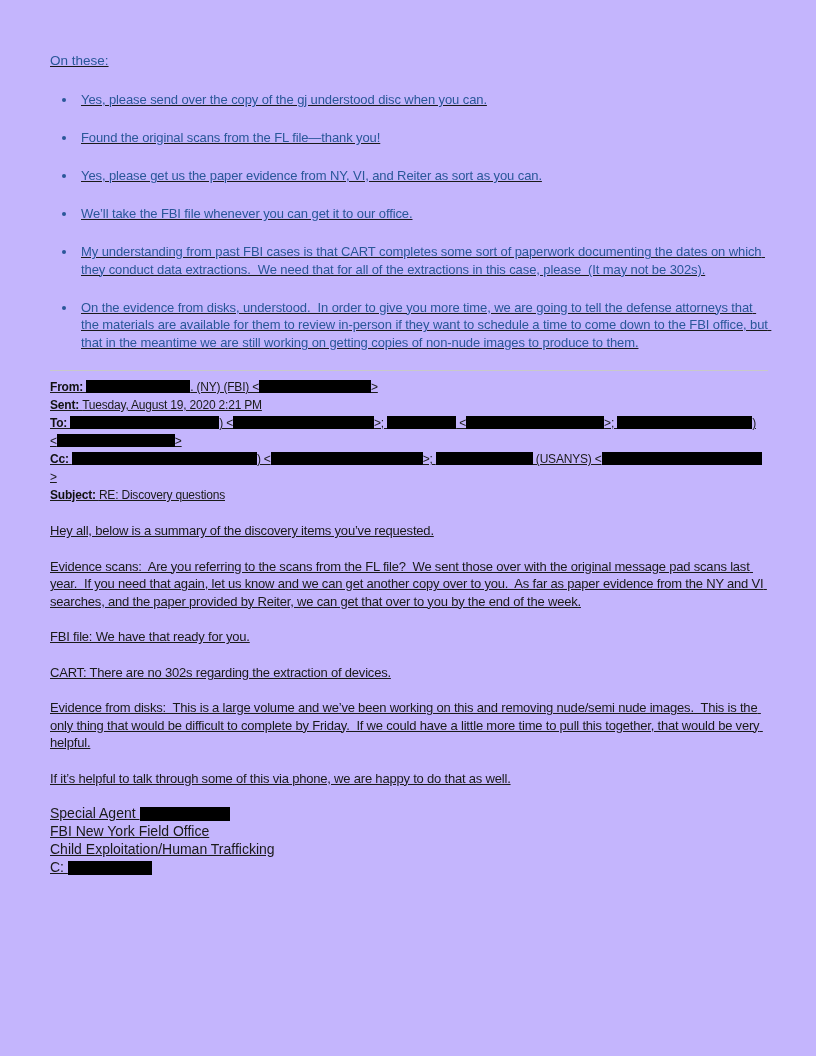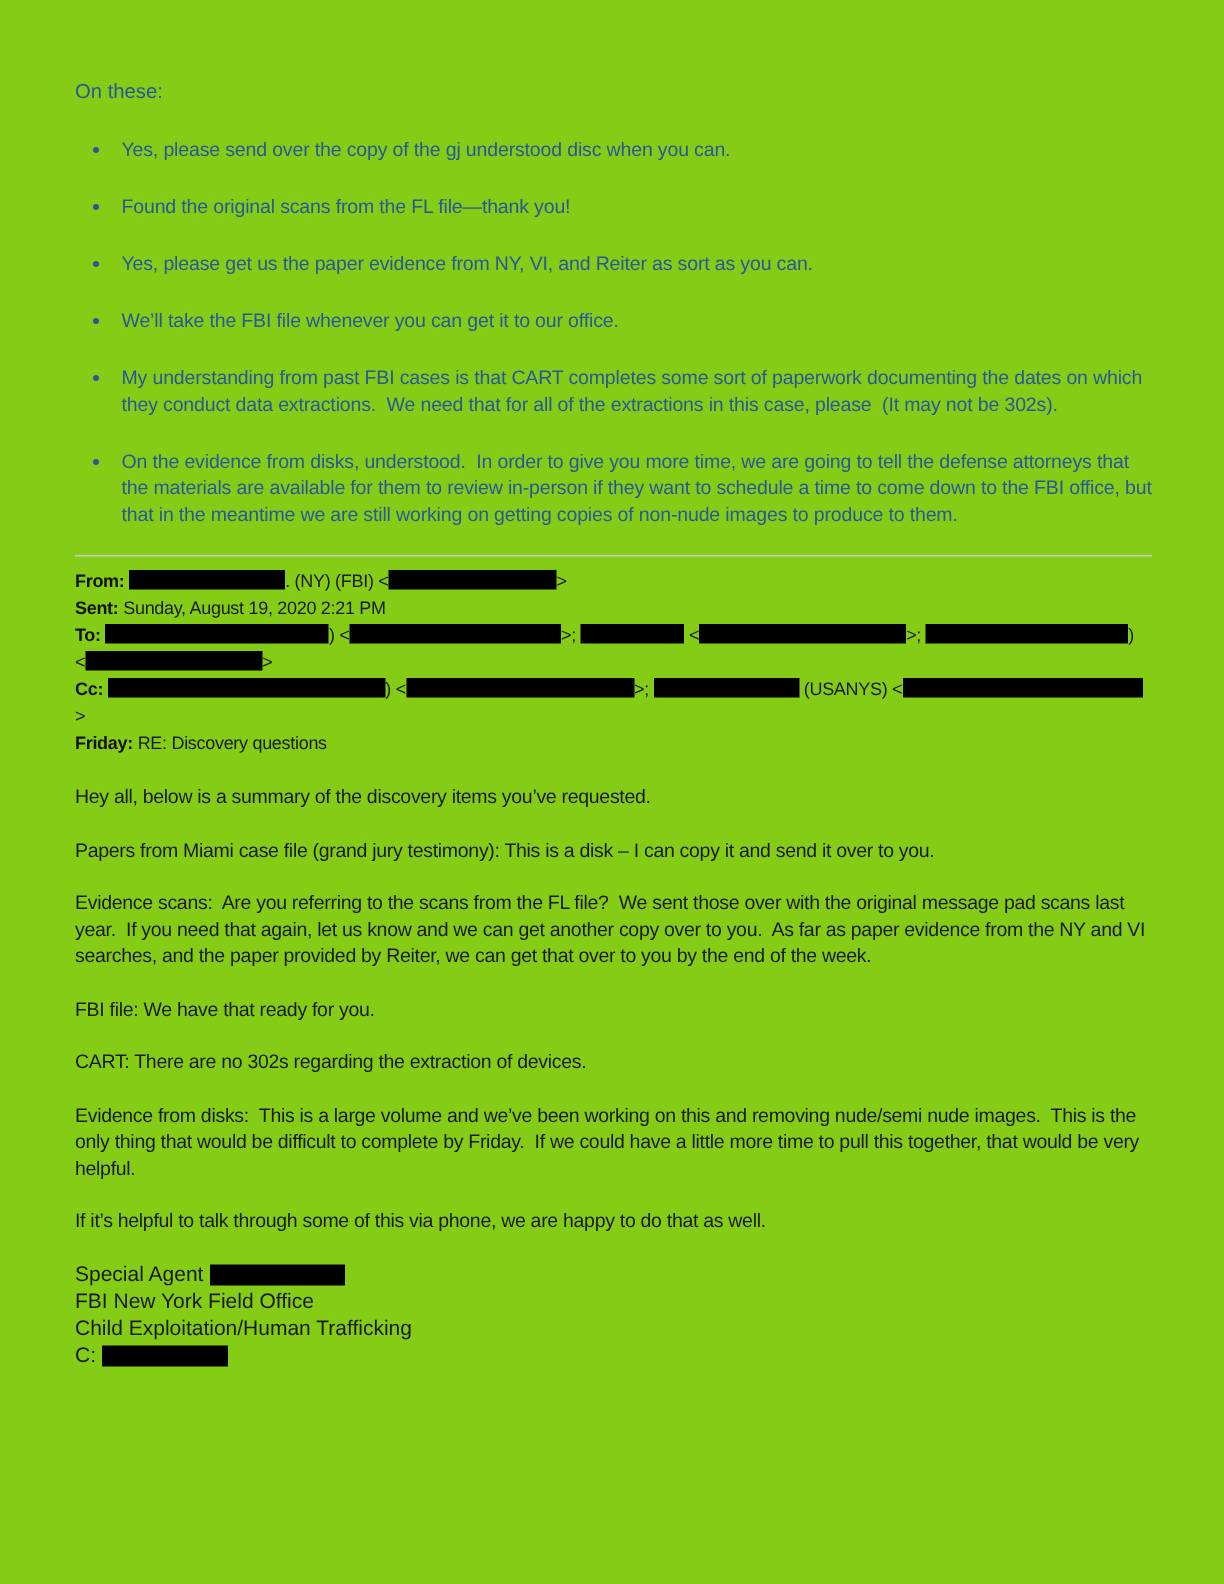--- a/index.html
+++ b/index.html
@@ -2,24 +2,25 @@
 <html><head>
 <meta charset="utf-8">
 <style>
   html,body { margin:0; padding:0; background:#ffffff; }
   .page {
     position:relative;
     width:816px; height:1056px;
     margin:0 auto;
     box-sizing:border-box;
     padding:52px 48px 16px 50px;
-    background:#84cc16;
+    background:#c4b5fd;
     font-family:"Liberation Sans", sans-serif;
     color:#1a1a1a;
     overflow:hidden;
+    text-decoration:underline;
   }
 
   
   .quoted { color:#2a5799; }
   .quoted-intro { margin:0 0 22px 0; font-size:13.5px; line-height:17px; }
   .bullet-list { margin:0; padding:0 0 0 27px; list-style:disc; }
   .bullet-list li {
     font-size:13px; line-height:17.5px;
     letter-spacing:-0.1px;
     padding-left:4px;
@@ -72,30 +73,29 @@
         <li>We’ll take the FBI file whenever you can get it to our office.</li>
         <li>My understanding from past FBI cases is that CART completes some sort of paperwork documenting the dates on which they conduct data extractions.  We need that for all of the extractions in this case, please  (It may not be 302s).</li>
         <li>On the evidence from disks, understood.  In order to give you more time, we are going to tell the defense attorneys that the materials are available for them to review in-person if they want to schedule a time to come down to the FBI office, but that in the meantime we are still working on getting copies of non-nude images to produce to them.</li>
       </ul>
   </div>
 
   <hr class="sep">
 
   <div class="email-header" id="header-lines">
       <div class="hdr-line"><span class="hdr-label">From: </span><span class="redaction" style="width: 104px; background: rgb(0, 0, 0);"></span><span class="seg-text">. (NY) (FBI) &lt;</span><span class="redaction" style="width: 112px; background: rgb(0, 0, 0);"></span><span class="seg-text">&gt;</span></div>
-      <div class="hdr-line"><span class="hdr-label">Sent: </span><span class="seg-text">Sunday, August 19, 2020 2:21 PM</span></div>
+      <div class="hdr-line"><span class="hdr-label">Sent: </span><span class="seg-text">Tuesday, August 19, 2020 2:21 PM</span></div>
       <div class="hdr-line"><span class="hdr-label">To: </span><span class="redaction" style="width: 149px; background: rgb(0, 0, 0);"></span><span class="seg-text">) &lt;</span><span class="redaction" style="width: 141px; background: rgb(0, 0, 0);"></span><span class="seg-text">&gt;; </span><span class="redaction" style="width: 69px; background: rgb(0, 0, 0);"></span><span class="seg-text"> &lt;</span><span class="redaction" style="width: 138px; background: rgb(0, 0, 0);"></span><span class="seg-text">&gt;; </span><span class="redaction" style="width: 135px; background: rgb(0, 0, 0);"></span><span class="seg-text">)</span></div>
       <div class="hdr-line"><span class="seg-text">&lt;</span><span class="redaction" style="width: 118px; background: rgb(0, 0, 0);"></span><span class="seg-text">&gt;</span></div>
       <div class="hdr-line"><span class="hdr-label">Cc: </span><span class="redaction" style="width: 185px; background: rgb(0, 0, 0);"></span><span class="seg-text">) &lt;</span><span class="redaction" style="width: 152px; background: rgb(0, 0, 0);"></span><span class="seg-text">&gt;; </span><span class="redaction" style="width: 97px; background: rgb(0, 0, 0);"></span><span class="seg-text"> (USANYS) &lt;</span><span class="redaction" style="width: 160px; background: rgb(0, 0, 0);"></span><span class="seg-text">&gt;</span></div>
-      <div class="hdr-line"><span class="hdr-label">Friday: </span><span class="seg-text">RE: Discovery questions</span></div>
+      <div class="hdr-line"><span class="hdr-label">Subject: </span><span class="seg-text">RE: Discovery questions</span></div>
     </div>
 
   <div class="email-body" id="body-paragraphs">
       <p>Hey all, below is a summary of the discovery items you’ve requested.</p>
-      <p>Papers from Miami case file (grand jury testimony): This is a disk – I can copy it and send it over to you.</p>
       <p>Evidence scans:  Are you referring to the scans from the FL file?  We sent those over with the original message pad scans last year.  If you need that again, let us know and we can get another copy over to you.  As far as paper evidence from the NY and VI searches, and the paper provided by Reiter, we can get that over to you by the end of the week.</p>
       <p>FBI file: We have that ready for you.</p>
       <p>CART: There are no 302s regarding the extraction of devices.</p>
       <p>Evidence from disks:  This is a large volume and we’ve been working on this and removing nude/semi nude images.  This is the only thing that would be difficult to complete by Friday.  If we could have a little more time to pull this together, that would be very helpful.</p>
       <p>If it’s helpful to talk through some of this via phone, we are happy to do that as well.</p>
     </div>
 
   <div class="signature-block" id="signature-lines">
       <div class="sig-line"><span class="seg-text">Special Agent </span><span class="redaction" style="width: 90px; background: rgb(0, 0, 0);"></span></div>
       <div class="sig-line"><span class="seg-text">FBI New York Field Office</span></div>

